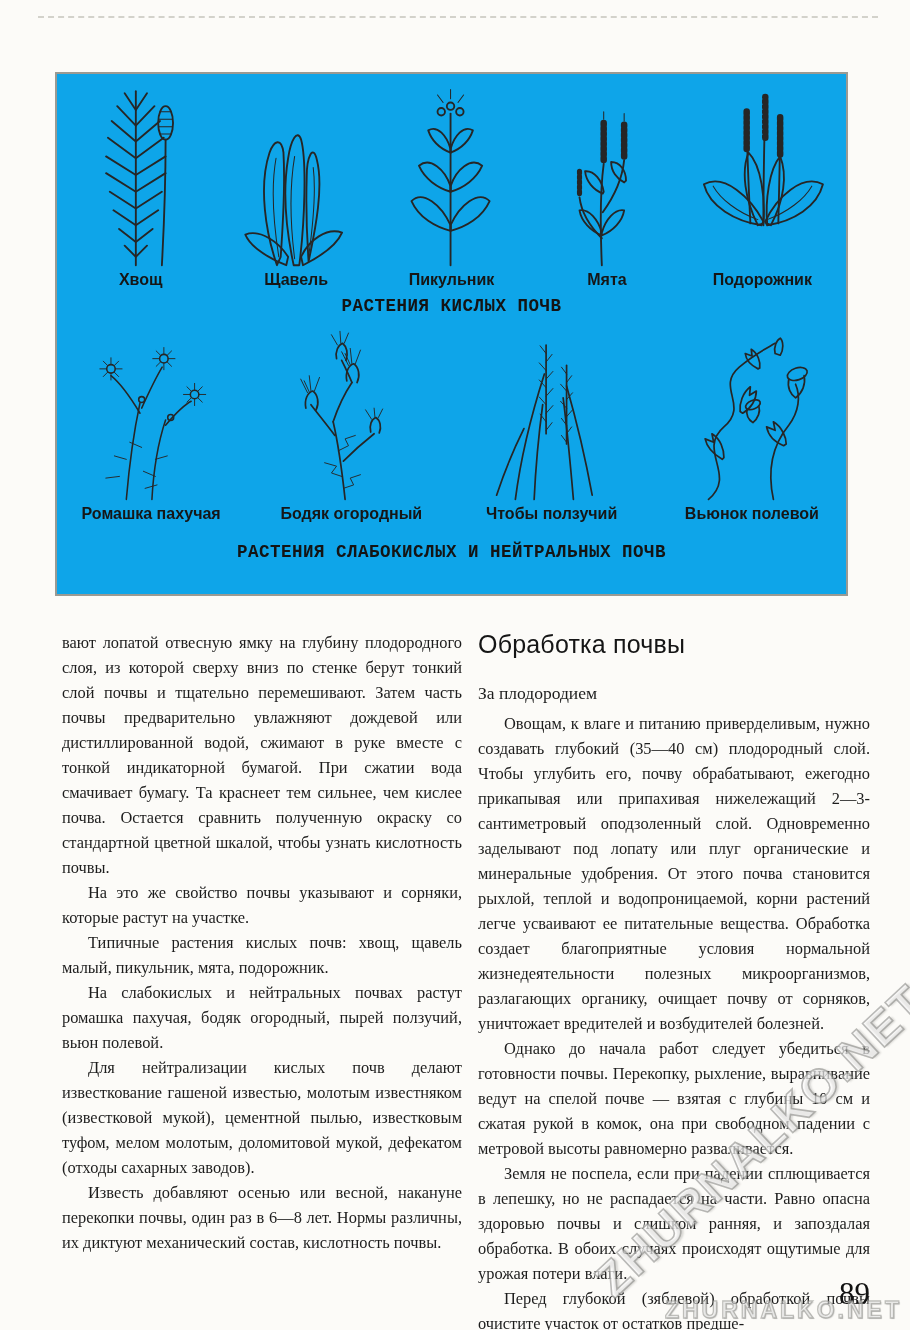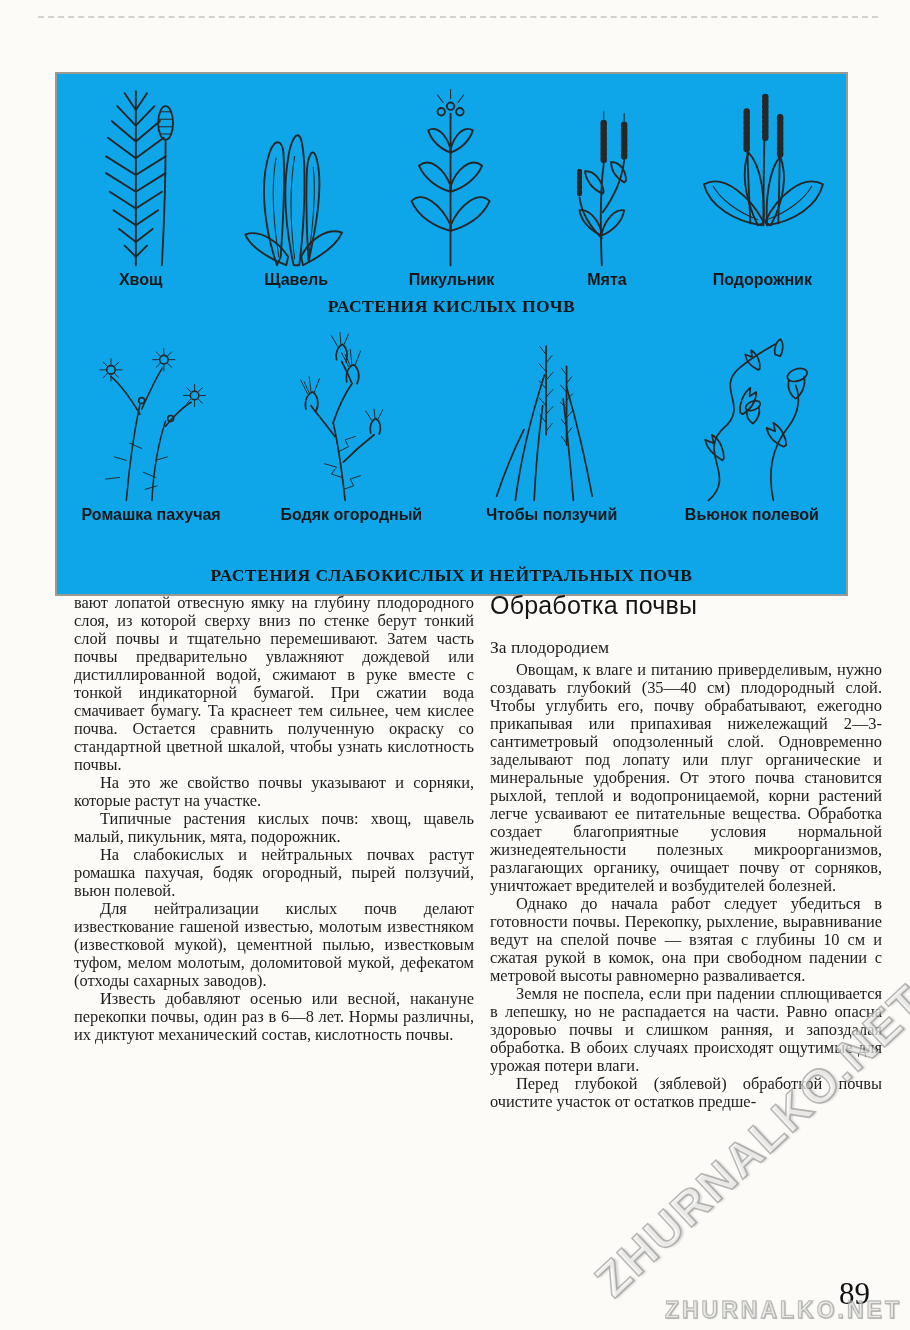--- a/index.html
+++ b/index.html
@@ -23,27 +23,27 @@
   .row2{height:204px;margin-top:4px;gap:24px;}
   .plant-cell{flex:1;display:flex;flex-direction:column;align-items:center;justify-content:flex-end;height:100%;}
   .plant-art{flex:1;width:92%;min-height:0;}
   .plant-art svg{width:100%;height:100%;}
   .plant-label{
     font-family:"Liberation Sans","DejaVu Sans",sans-serif;
     font-weight:bold;font-size:16px;line-height:20px;color:#161616;
     white-space:nowrap;margin-top:2px;
   }
   .fig-caption{
-    text-align:center;font-family:Liberation Serif, serif;
+    text-align:center;font-family:Liberation Mono, monospace;
     font-weight:bold;font-size:17.5px;color:#141414;letter-spacing:.5px;
     margin-top:6px;
   }
-  .caption2{margin-top:40px;}
+  .caption2{margin-top:18px;}
   
-  .col{position:absolute;top:594px;text-align:justify;font-size:16.4px;line-height:18px;margin-left:12px;}
+  .col{position:absolute;top:630px;text-align:justify;font-size:16.4px;line-height:25px;}
   .col p{margin:0;}
   .col p.indent{text-indent:26px;}
   .col-left{left:62px;width:400px;}
   .col-right{left:478px;width:392px;}
   .rc-heading{
     font-family:"Liberation Sans","DejaVu Sans",sans-serif;
     font-weight:normal;font-size:25px;margin:2px 0 24px 0;color:#151515;
     text-align:left;letter-spacing:.2px;
   }
   .rc-sub{

